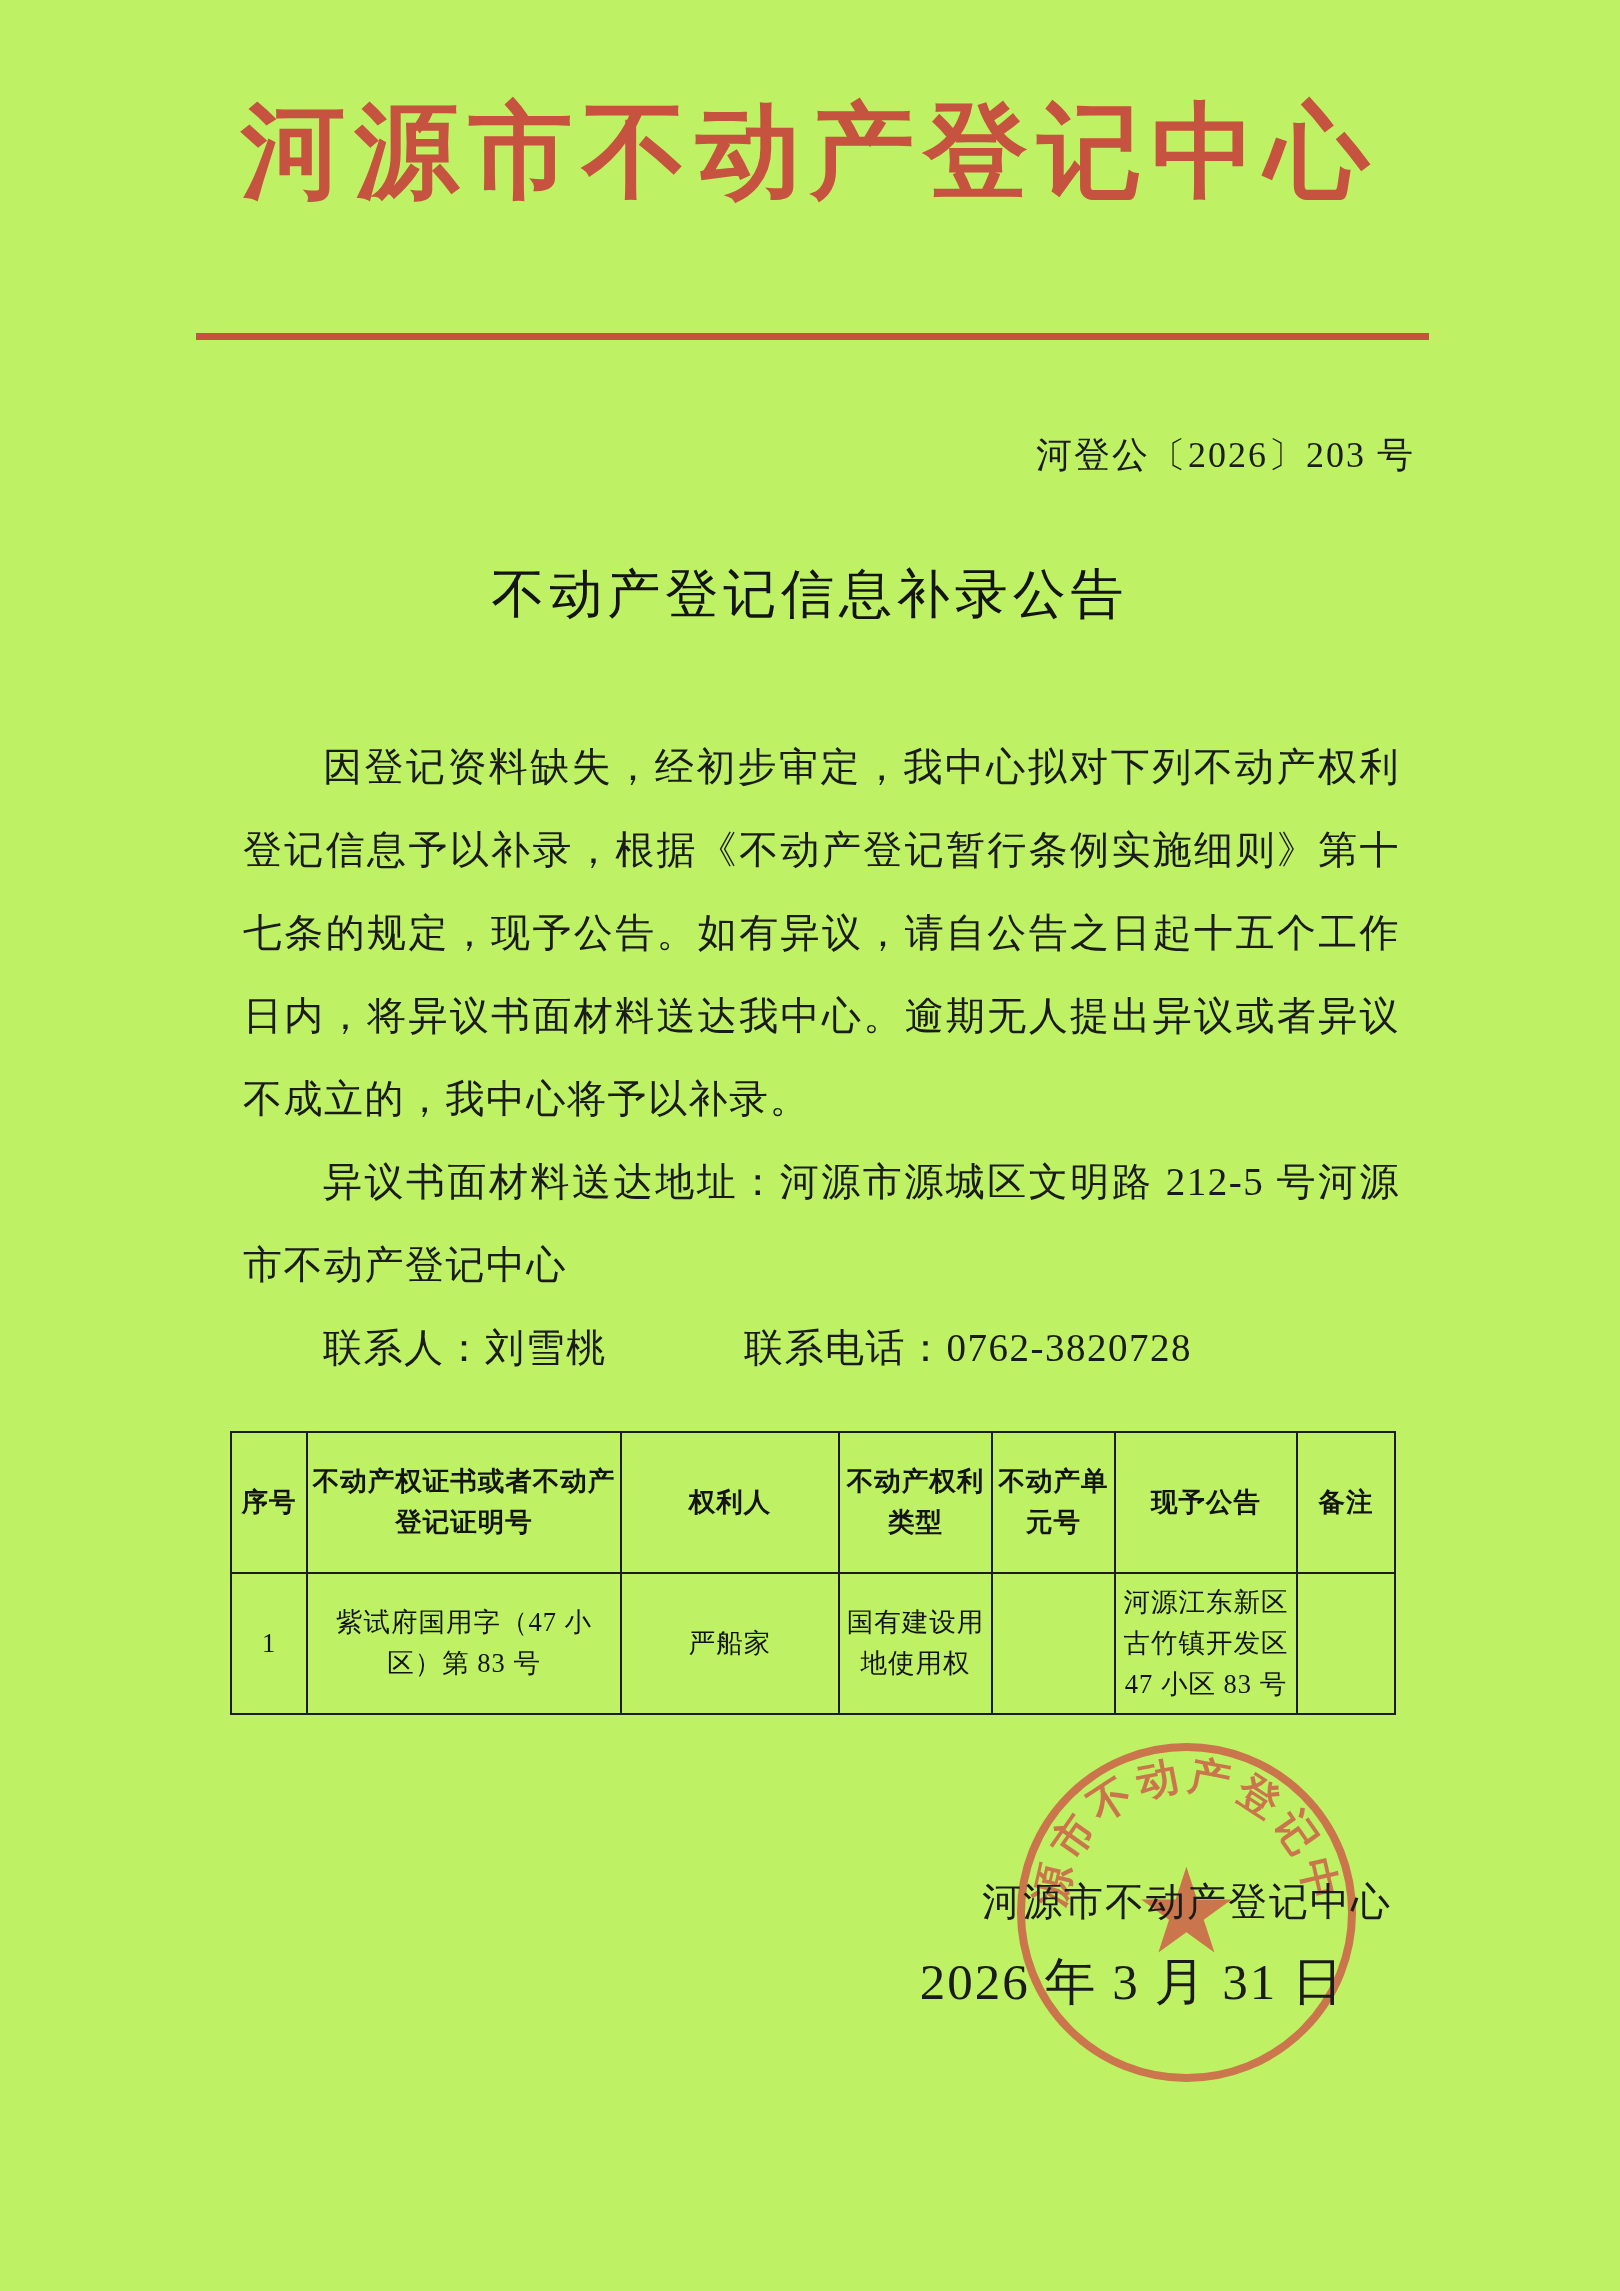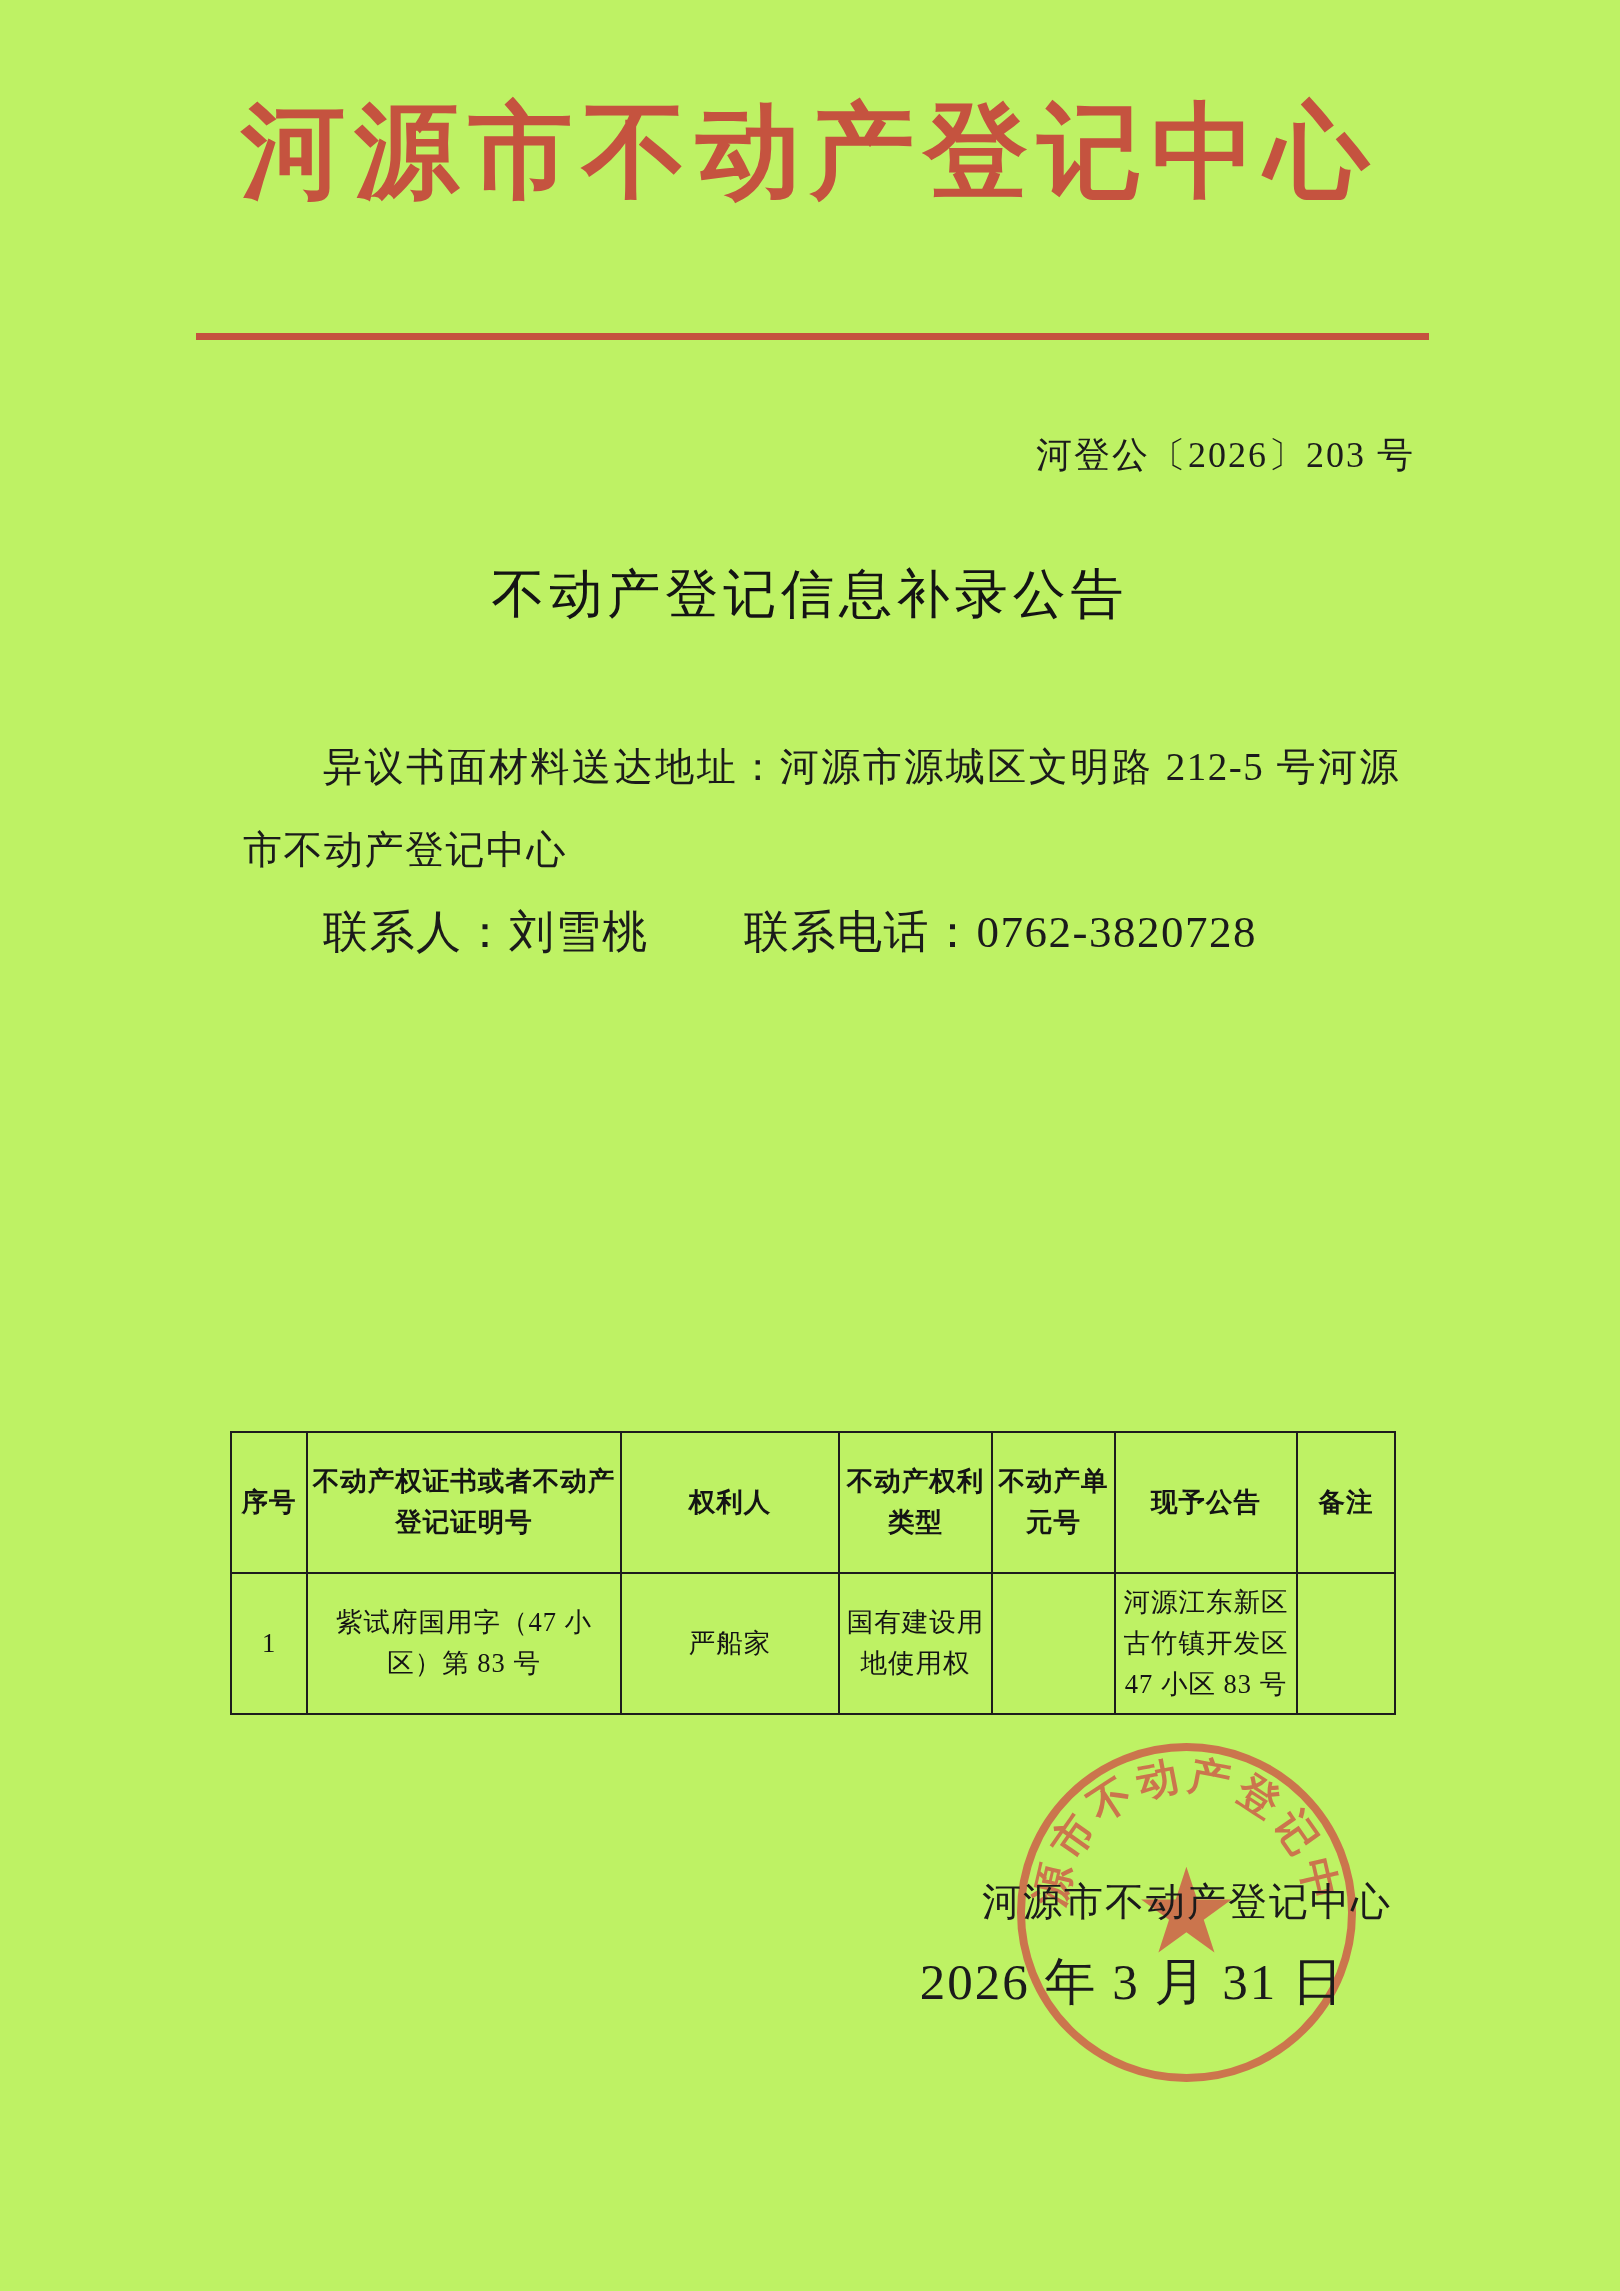--- a/index.html
+++ b/index.html
@@ -84,21 +84,21 @@
     text-align: justify;
     text-align-last: left;
     color: #1b1b1b;
     margin: 0;
   }
   .body-para.indent {
     text-indent: 80px;
   }
   .contact-line {
     display: flex;
-    font-size: 45px;
+    font-size: 39px;
     line-height: 83px;
     letter-spacing: 1.5px;
     color: #1b1b1b;
     padding-left: 80px;
   }
   .contact-person { width: 421px; }
 
   
   .reg-table-wrap {
     position: absolute;
@@ -203,20 +203,21 @@
   <div class="masthead">
     <div class="masthead-title">河源市不动产登记中心</div>
   </div>
   <div class="masthead-rule"></div>
 
   <div class="doc-number">河登公〔2026〕203 号</div>
 
   <div class="doc-title">不动产登记信息补录公告</div>
 
   <div class="body-block">
+    <p class="body-para indent">因登记资料缺失，经初步审定，我中心拟对下列不动产权利登记信息予以补录，根据《不动产登记暂行条例实施细则》第十七条的规定，现予公告。如有异议，请自公告之日起十五个工作日内，将异议书面材料送达我中心。逾期无人提出异议或者异议不成立的，我中心将予以补录。</p>
     <p class="body-para indent">异议书面材料送达地址：河源市源城区文明路 212-5 号河源市不动产登记中心</p>
     <div class="contact-line">
       <span class="contact-person">联系人：刘雪桃</span>
       <span>联系电话：0762-3820728</span>
     </div>
   </div>
 
   <div class="reg-table-wrap">
     <table class="reg-table">
       <colgroup>

